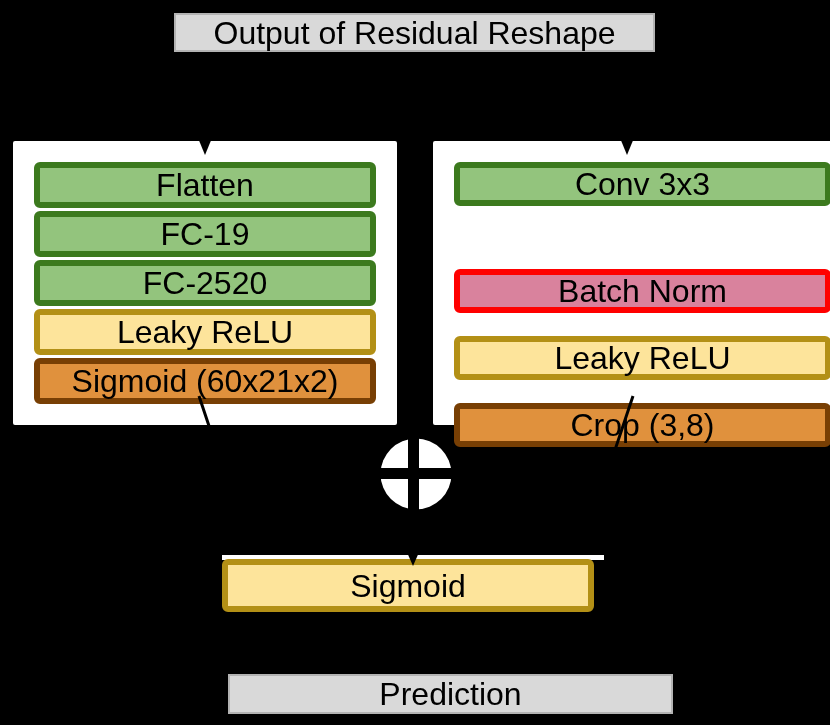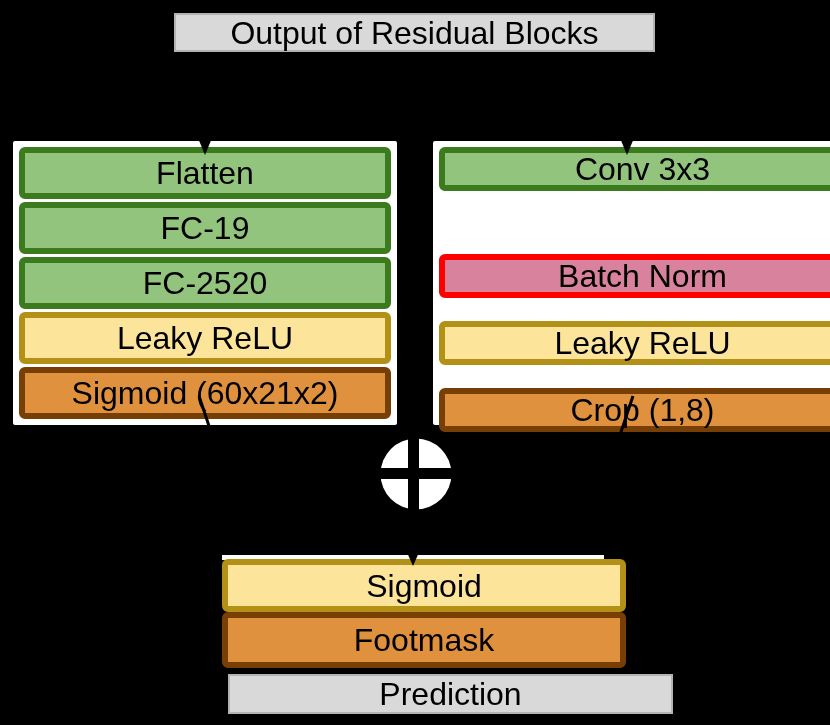--- a/index.html
+++ b/index.html
@@ -24,21 +24,21 @@
     line-height: 1;
   }
   .title-box { left: 174px; top: 13px; width: 481px; height: 39px; }
   .prediction-box { left: 228px; top: 674px; width: 445px; height: 40px; }
   .branch {
     position: absolute;
     box-sizing: border-box;
     background: var(--container_bg, #ffffff);
     display: flex;
     flex-direction: column;
-    padding: 6px;
+    padding: 21px;
     border-radius: 2px;
   }
   .branch-left  { left: 13px;  top: 141px; width: 384px; height: 284px; gap: 3px; }
   .branch-right { left: 433px; top: 141px; width: 419px; height: 284px; gap: 23px; }
   .layer {
     flex: 1;
     box-sizing: border-box;
     border-radius: 6px;
     display: flex;
     align-items: center;
@@ -52,21 +52,21 @@
   .layer.orange { border-color: var(--orange_border, #783f04); background: var(--orange_fill, #e0913d); }
   .layer.pink   { border-color: var(--pink_border, #ff0000);   background: var(--pink_fill, #d9829d); margin-top: 40px; }
   .out-strip {
     position: absolute;
     left: 222px; top: 555px; width: 382px; height: 5px;
     background: var(--container_bg, #ffffff);
   }
   .out-layer {
     position: absolute;
     box-sizing: border-box;
-    left: 222px; width: 404px;
+    left: 222px; width: 372px;
     border-radius: 6px;
     display: flex;
     align-items: center;
     justify-content: center;
     font-size: 32px;
     line-height: 1;
   }
   .out-sigmoid  { top: 559px; height: 53px; border: 6px solid var(--yellow_border, #b39016); background: var(--yellow_fill, #fde49b); }
   .out-footmask { top: 612px; height: 56px; border: 6px solid var(--orange_border, #6e3a0b); background: var(--orange_fill, #e0913d); }
   .overlay {
@@ -75,21 +75,21 @@
     pointer-events: none;
     z-index: 10;
   }
 </style>
 </head>
 <body>
 
 <div class="stage">
 
   <div class="gray-box title-box">
-    <span>Output of Residual Blocks</span>
+    <span>Output of Residual Reshape</span>
   </div>
 
   <div class="branch branch-left">
     <div class="layer green">
       <span>Flatten</span>
     </div>
     <div class="layer green">
       <span>FC-19</span>
     </div>
     <div class="layer green">
@@ -107,31 +107,28 @@
     <div class="layer green">
       <span>Conv 3x3</span>
     </div>
     <div class="layer pink">
       <span>Batch Norm</span>
     </div>
     <div class="layer yellow">
       <span>Leaky ReLU</span>
     </div>
     <div class="layer orange">
-      <span>Crop (1,8)</span>
+      <span>Crop (3,8)</span>
     </div>
   </div>
 
   <div class="out-strip"></div>
 
   <div class="out-layer out-sigmoid">
     <span>Sigmoid</span>
-  </div>
-  <div class="out-layer out-footmask">
-    <span>Footmask</span>
   </div>
 
   <div class="gray-box prediction-box">
     <span>Prediction</span>
   </div>
 
   <svg class="overlay" viewBox="0 0 830 725" xmlns="http://www.w3.org/2000/svg">
 
     <g stroke="#000000" stroke-width="3" fill="none">
       <path d="M415,52 L415,88"></path>

